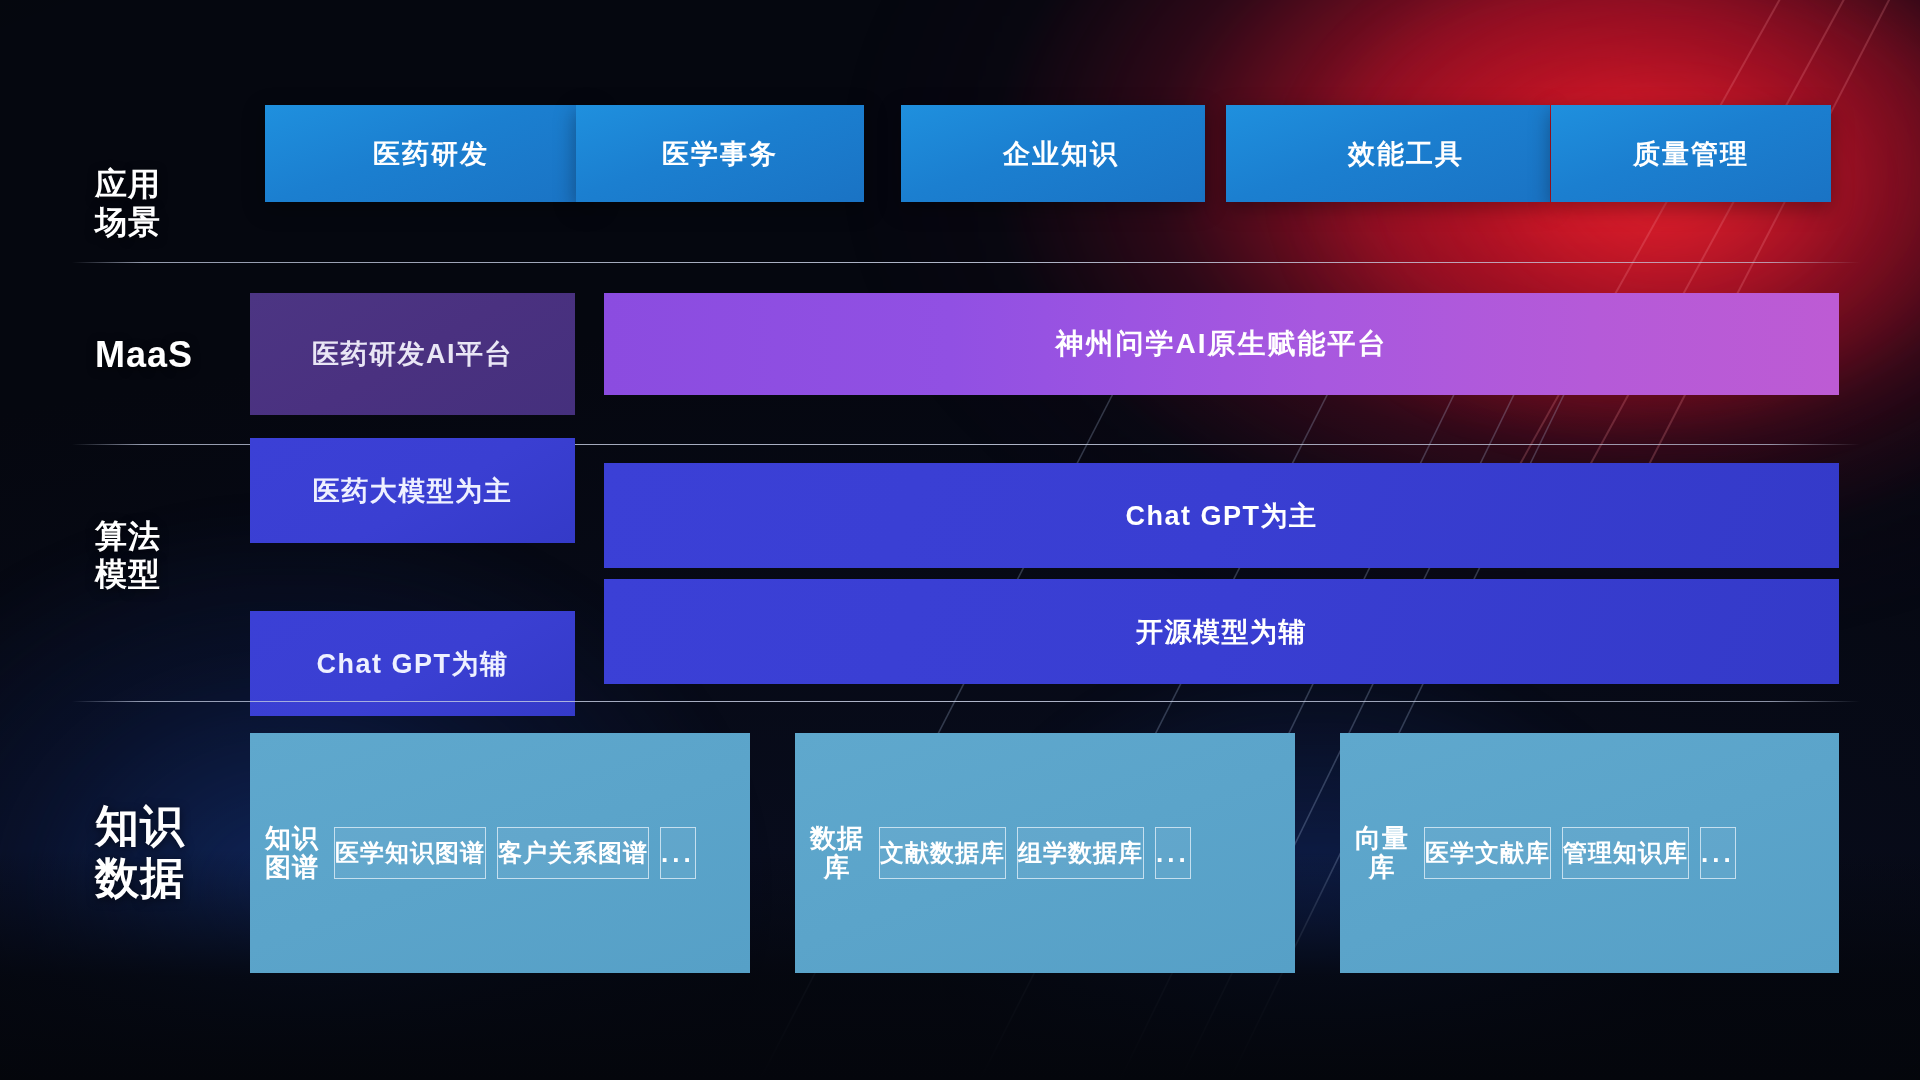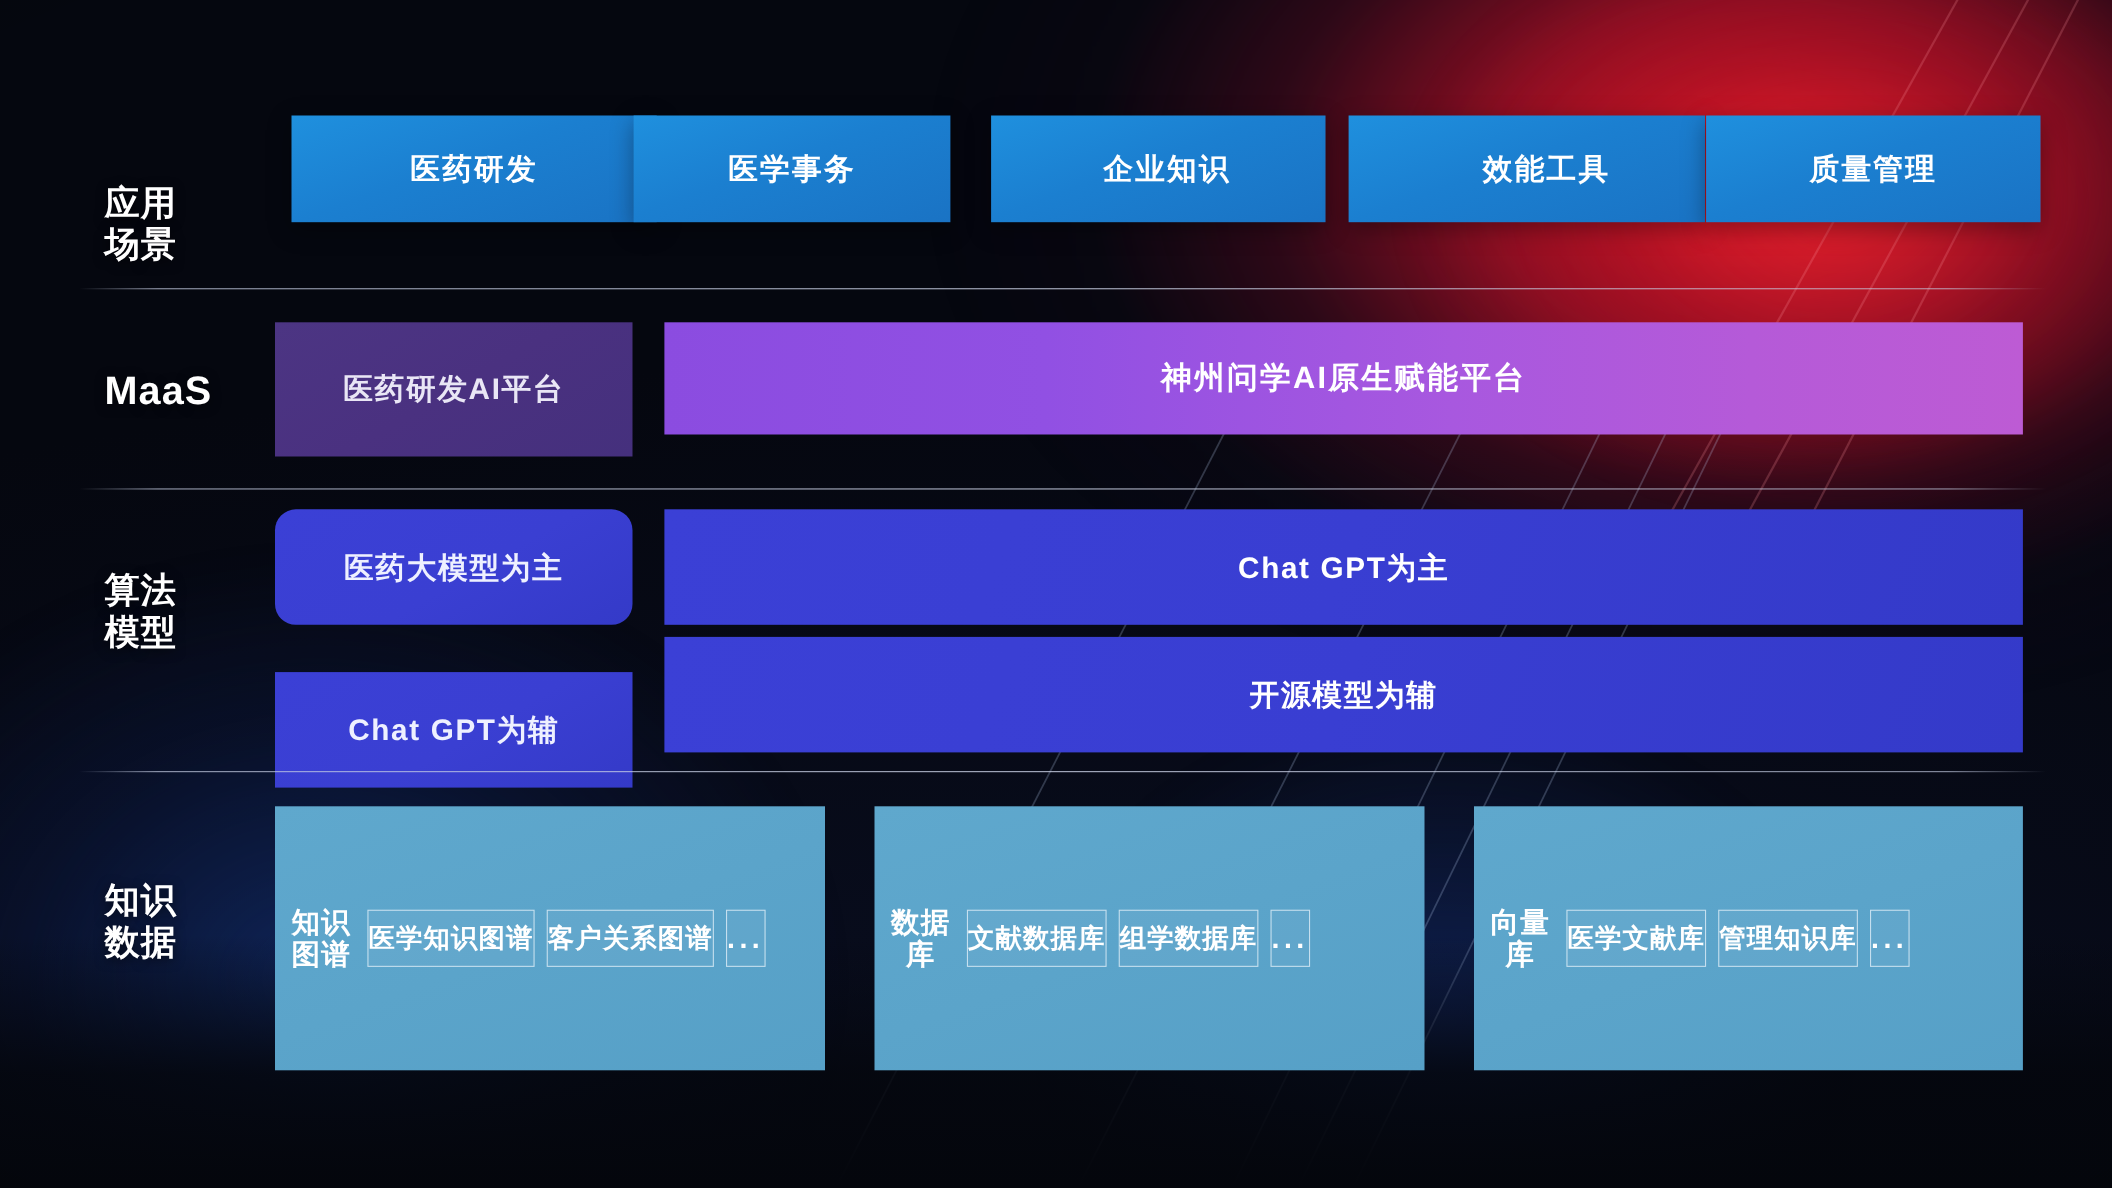--- a/index.html
+++ b/index.html
@@ -171,57 +171,57 @@
   </div>
   <div class="scenario" style="left:576px;width:288px;">
     <span>医学事务</span>
   </div>
   <div class="scenario" style="left:901px;width:288px;padding-left:16px;">
     <span>企业知识</span>
   </div>
   <div class="scenario" style="left:1226px;width:288px;padding-left:36px;">
     <span>效能工具</span>
   </div>
-  <div class="scenario" style="left:1551px;width:304px;">
+  <div class="scenario" style="left:1551px;width:280px;">
     <span>质量管理</span>
   </div>
 
   <div class="divider" style="left:72px;right:60px;top:262px;"></div>
 
   <div class="row-label" style="left:95px;top:334px;font-size:36px;width:180px;">MaaS</div>
 
   <div class="maas-left">
     <span>医药研发AI平台</span>
   </div>
   <div class="maas-right">
     <span>神州问学AI原生赋能平台</span>
   </div>
 
   <div class="divider" style="left:72px;right:60px;top:444px;"></div>
 
   <div class="row-label" style="left:95px;top:518px;font-size:32px;width:150px;">算法
 模型</div>
 
-  <div class="algo-left" style="top:463px;border-radius:19px;">
+  <div class="algo-left" style="top:438px;">
     <span>医药大模型为主</span>
   </div>
   <div class="algo-right" style="top:463px;">
     <span>Chat GPT为主</span>
   </div>
 
   <div class="algo-left" style="top:579px;margin-top:32px;">
     <span>Chat GPT为辅</span>
   </div>
   <div class="algo-right" style="top:579px;">
     <span>开源模型为辅</span>
   </div>
 
   <div class="divider" style="left:72px;right:60px;top:701px;"></div>
 
-  <div class="row-label" style="left:95px;top:800px;font-size:32px;width:150px;">知识
+  <div class="row-label" style="left:95px;top:800px;font-size:44px;width:150px;">知识
 数据</div>
 
   <div class="kgroup" style="left:250px;width:500px;">
     <div class="vlabel">知识图谱</div>
     <div class="kitems">
       <div class="kitem">医学知识图谱</div>
       <div class="kitem">客户关系图谱</div>
       <div class="kitem ellipsis">...</div>
     </div>
   </div>

